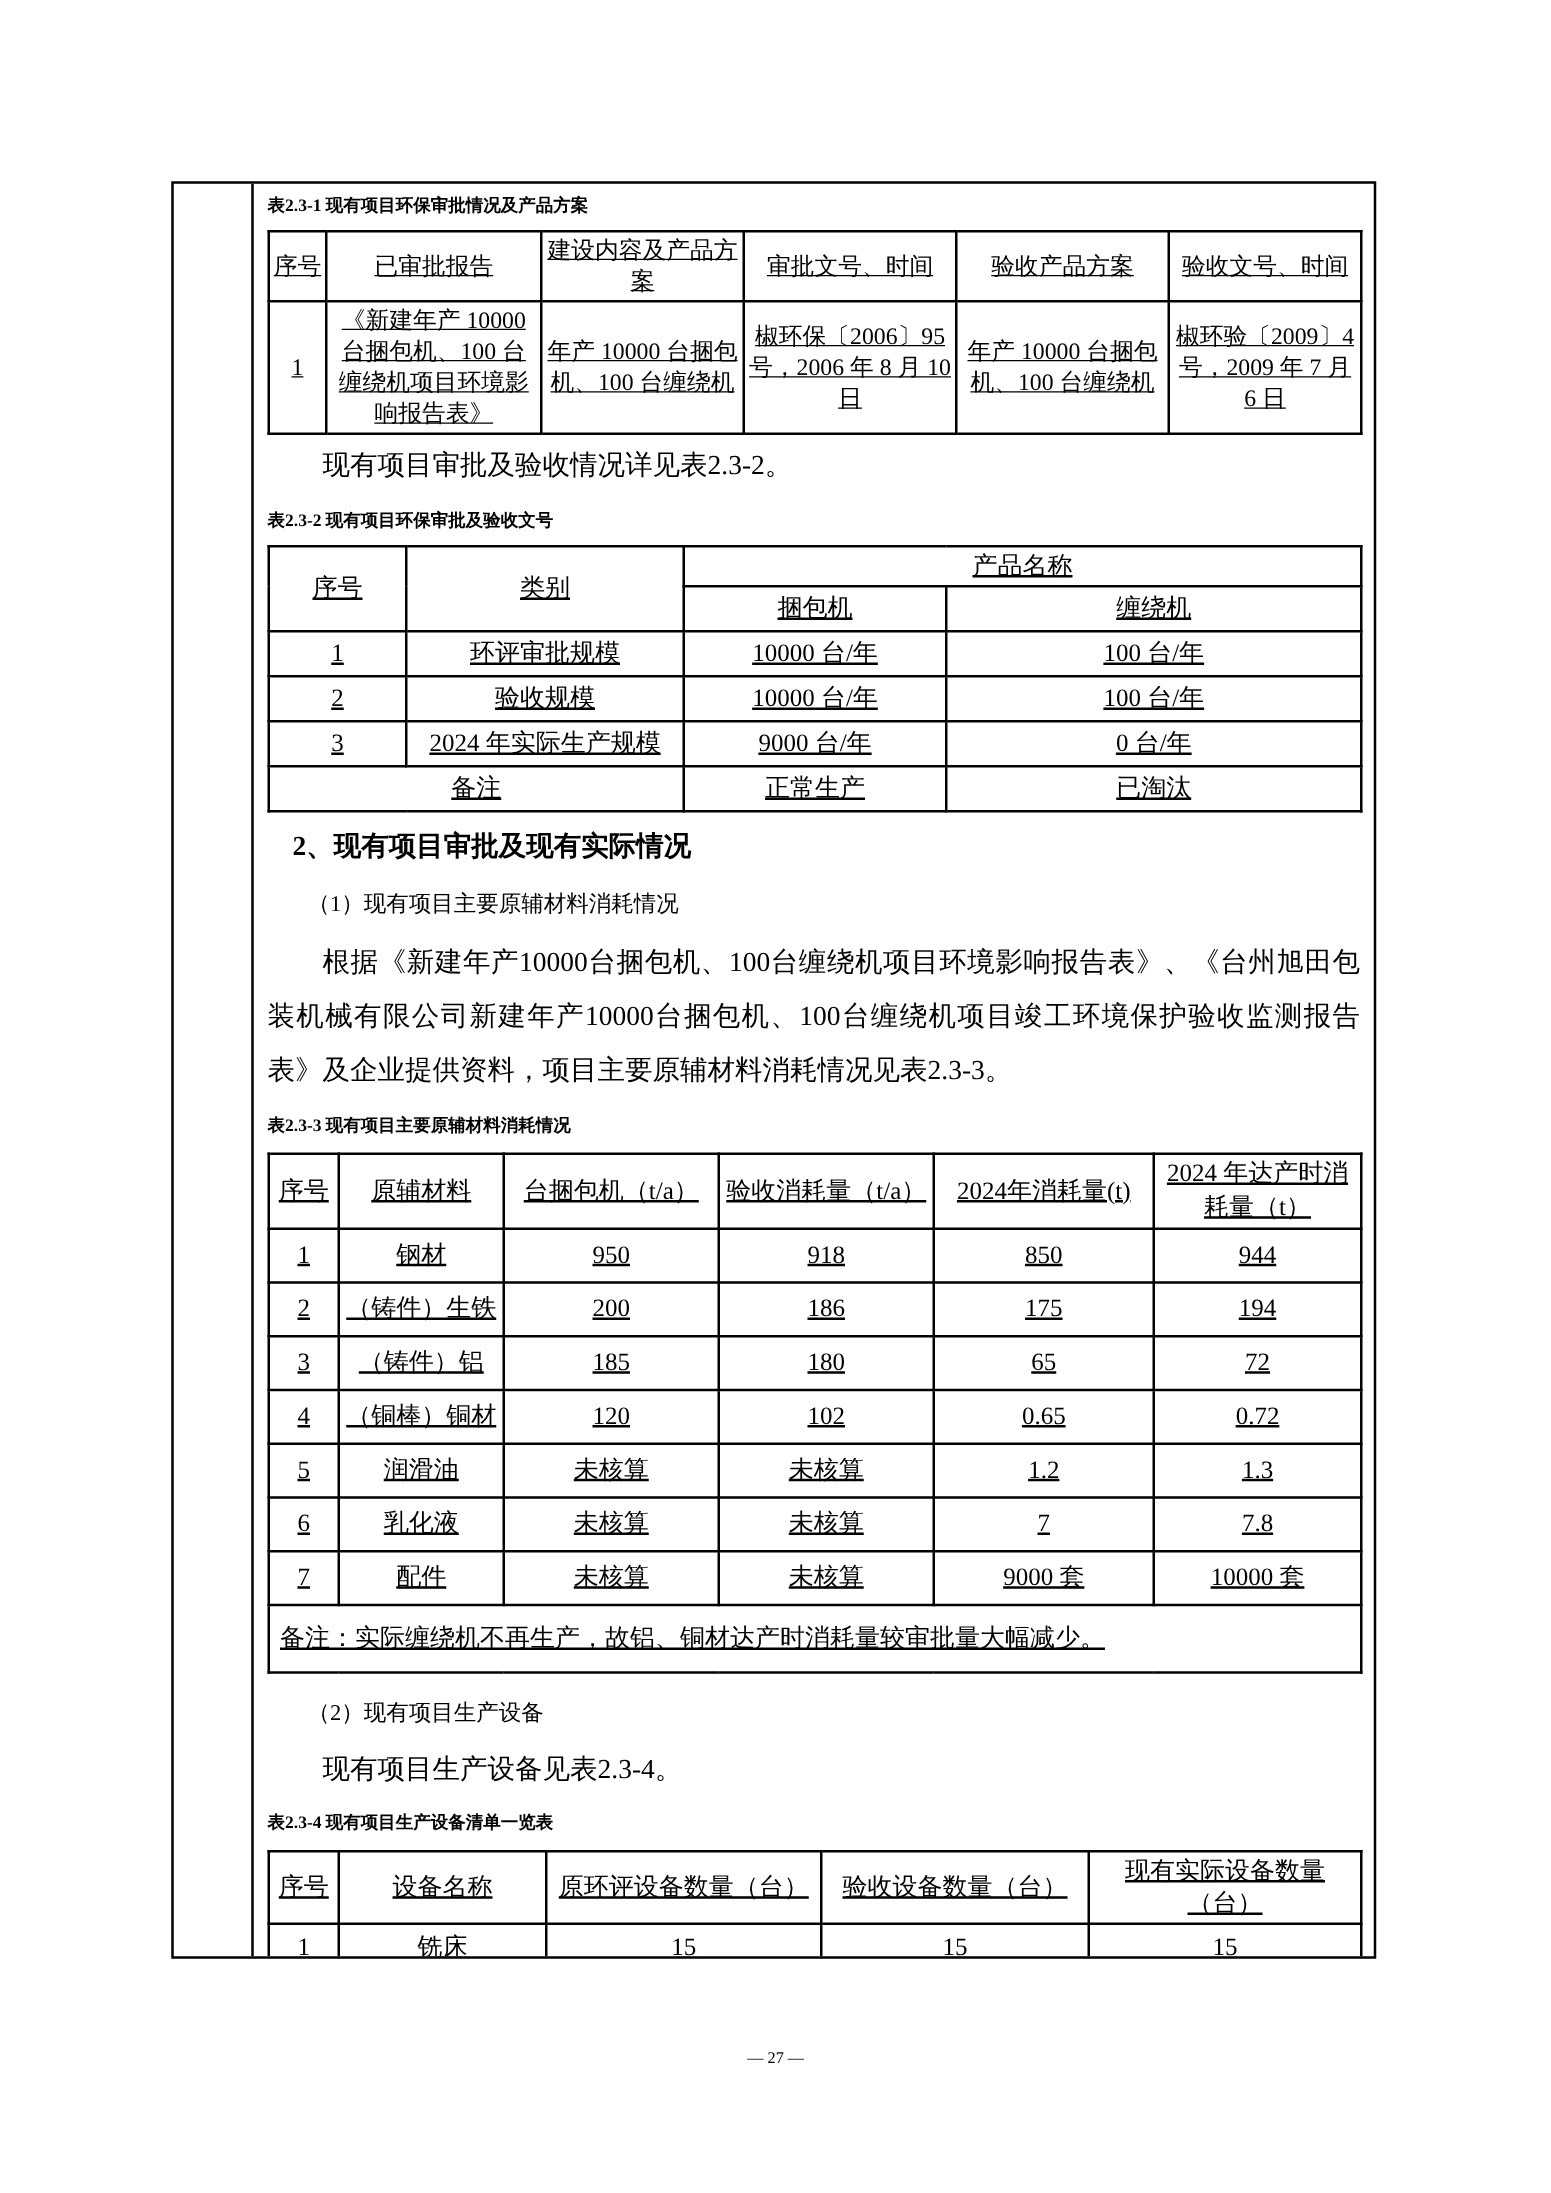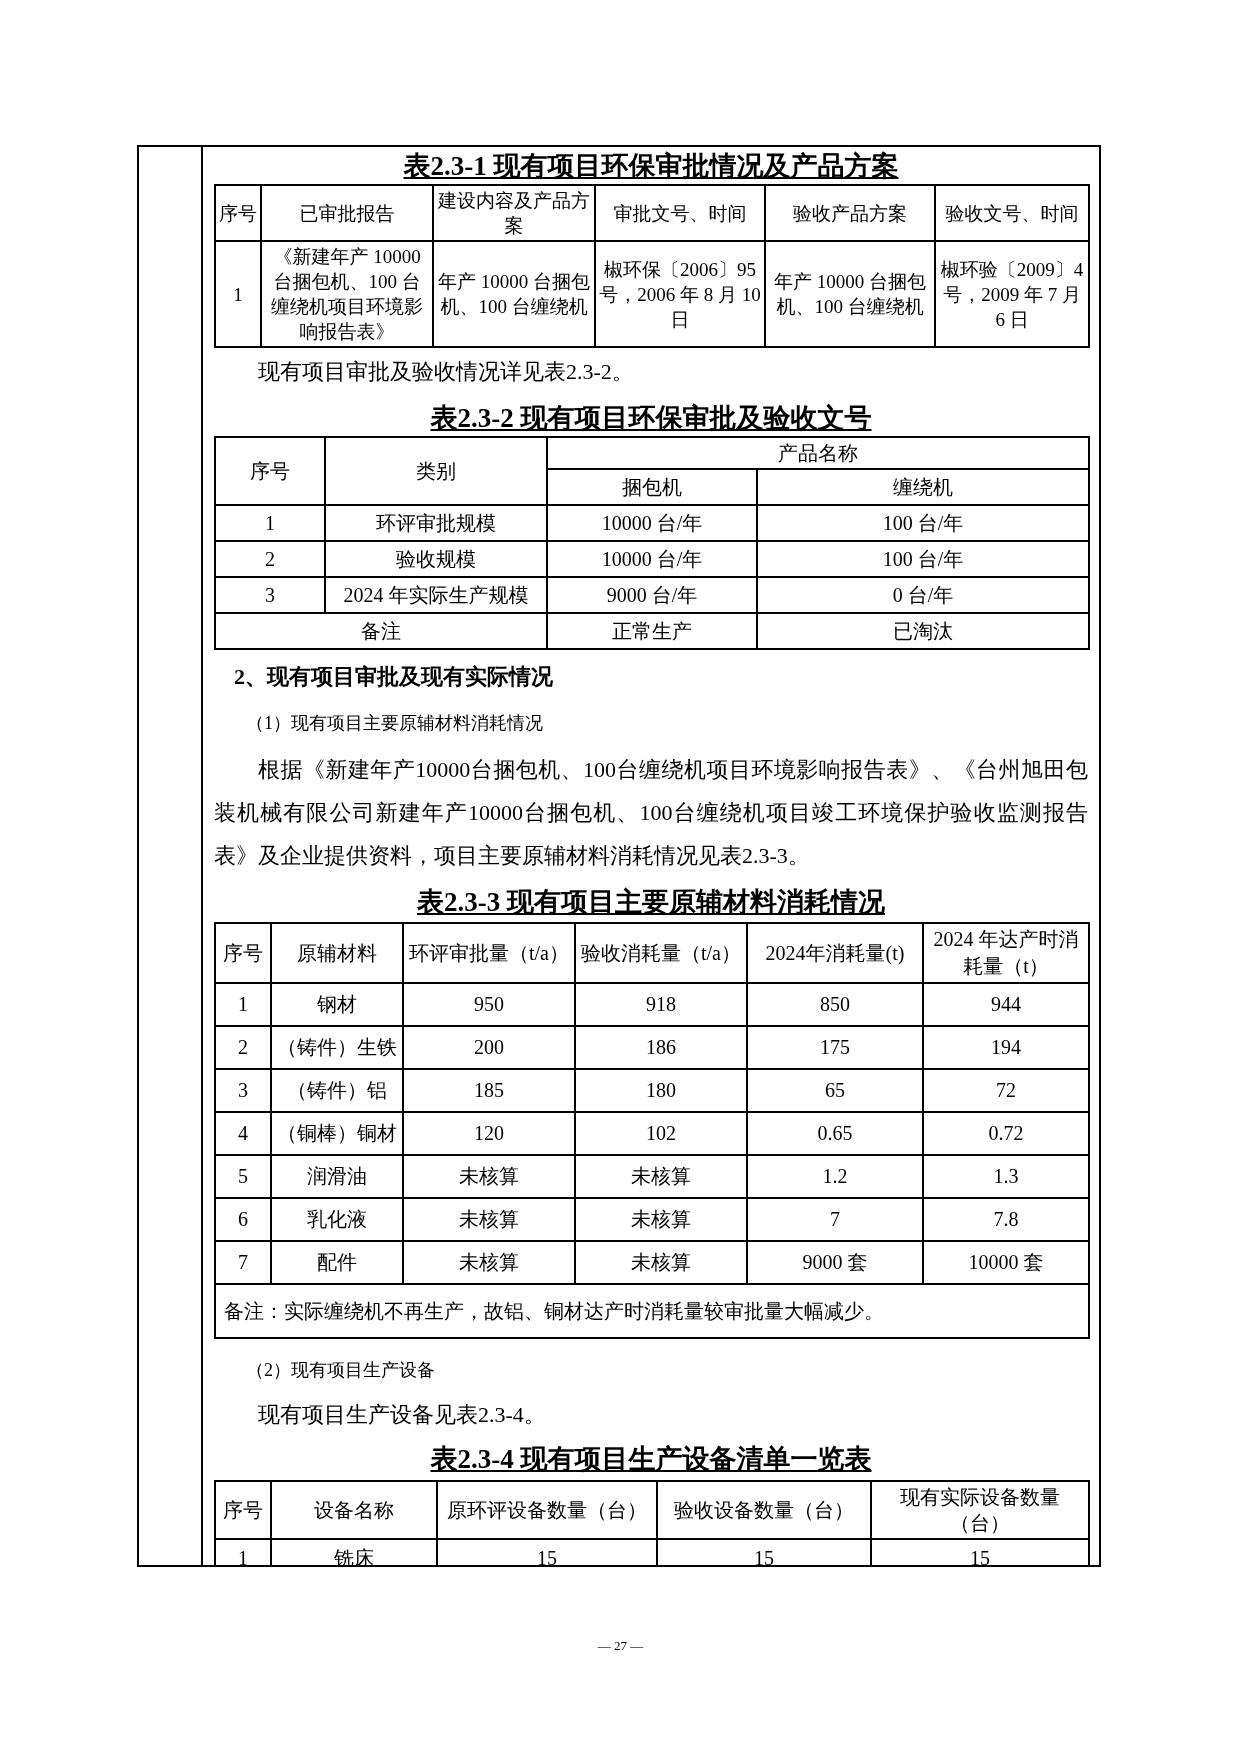--- a/index.html
+++ b/index.html
@@ -25,35 +25,34 @@
     box-sizing:border-box;
     flex:0 0 auto;
   }
   .content{
     flex:1 1 auto;
     padding:0 11px;
     box-sizing:border-box;
     overflow:hidden;
   }
   .tbl-title{
-    text-align:center;
     font-weight:bold;
-    font-size:27px;
+    font-size:14px;
     line-height:30px;
     margin:0;
-    text-decoration:underline;
   }
   #title1{margin-top:4px;}
   #title2{margin-top:9px;margin-bottom:3px;}
   #title3{margin-top:10px;margin-bottom:5px;}
   #title4{margin-top:7px;margin-bottom:6px;}
   table{
     border-collapse:collapse;
     width:100%;
     table-layout:fixed;
+    text-decoration:underline;
   }
   th,td{
     border:2px solid #000;
     text-align:center;
     vertical-align:middle;
     font-weight:normal;
     padding:2px 3px;
     box-sizing:border-box;
     word-break:break-all;
   }
@@ -210,21 +209,21 @@
           <col style="width:132px">
           <col style="width:172px">
         <col style="width:172px">
           <col style="width:176px">
           <col style="width:166px">
       </colgroup>
       <thead>
         <tr>
             <th>序号</th>
             <th>原辅材料</th>
-            <th>环评审批量（t/a）</th>
+            <th>台捆包机（t/a）</th>
             <th>验收消耗量（t/a）</th>
             <th>2024年消耗量(t)</th>
             <th>2024 年达产时消耗量（t）</th>
           </tr>
       </thead>
       <tbody>
           <tr>
             <td>1</td>
             <td>钢材</td>
             <td>950</td>

